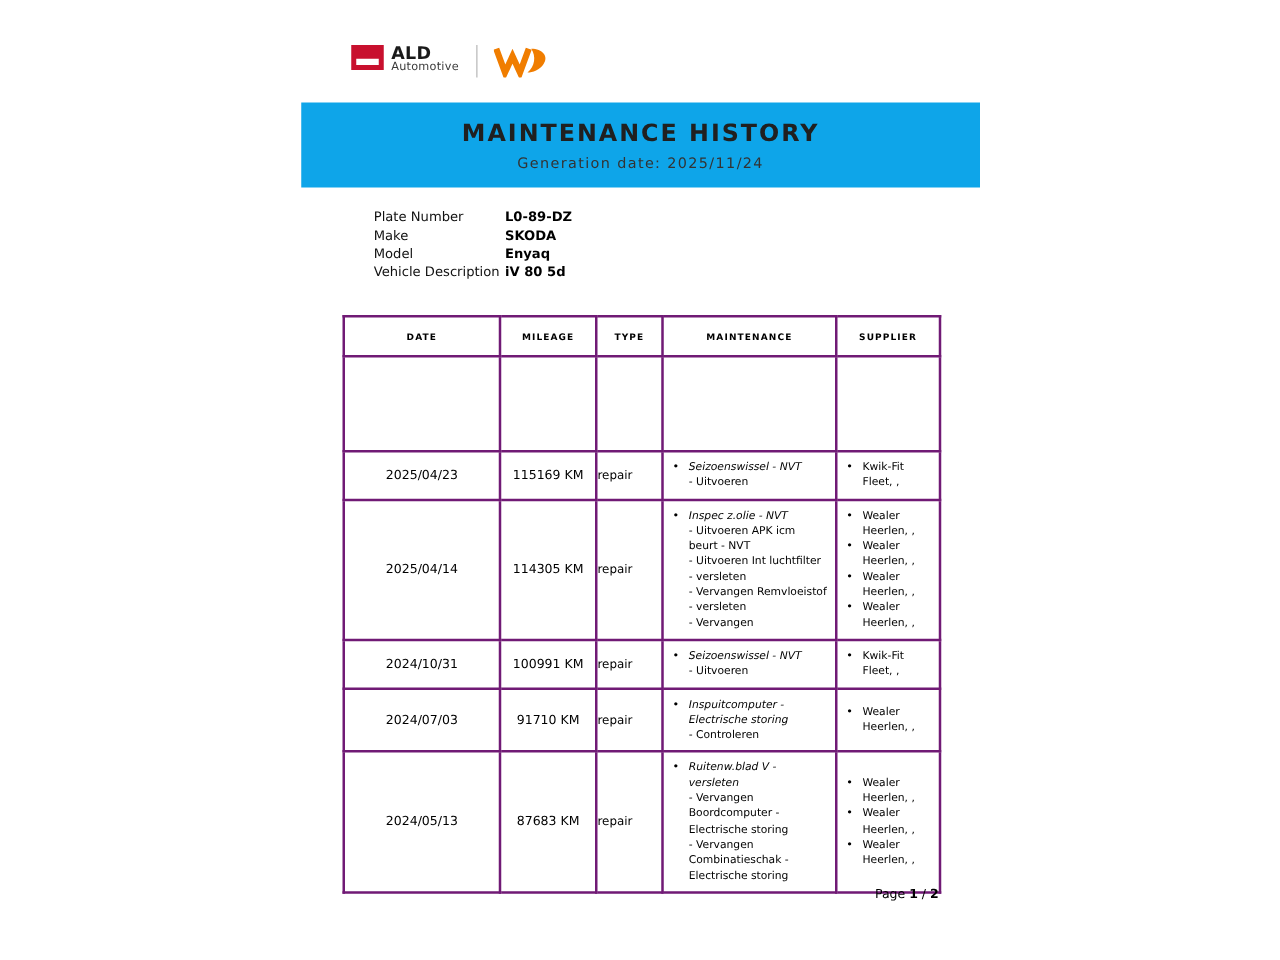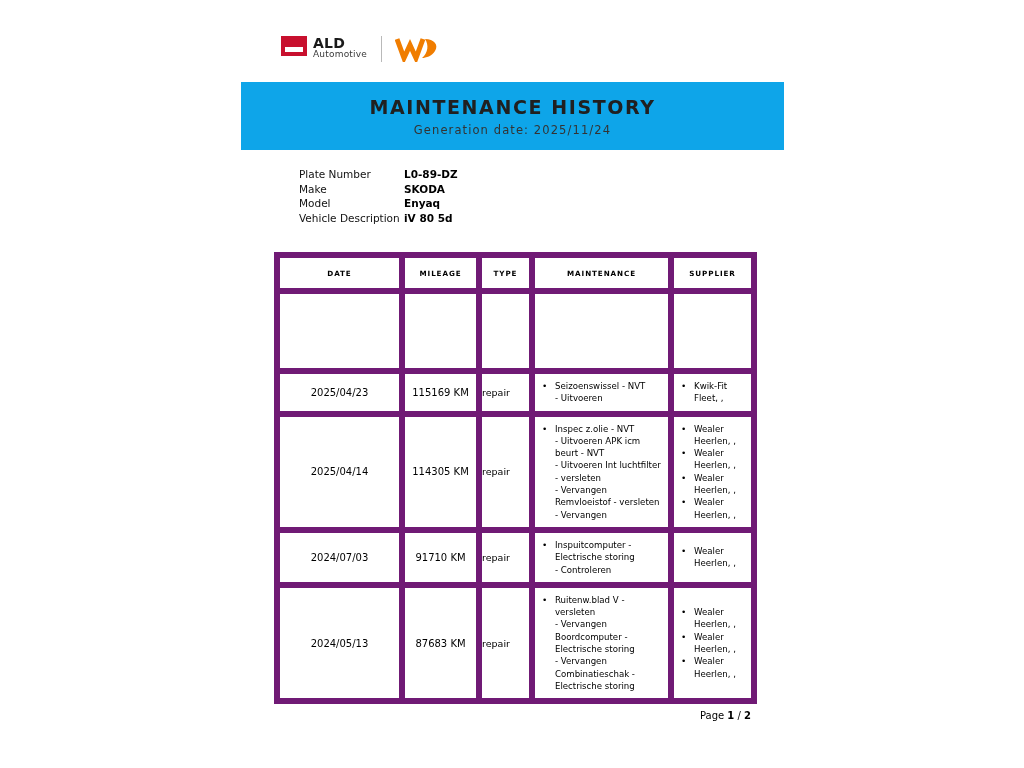--- a/index.html
+++ b/index.html
@@ -114,21 +114,21 @@
   .history-table {
     position: absolute;
     left: 274px;
     top: 252px;
     width: 477px;
     border-collapse: collapse;
     table-layout: fixed;
   }
   .history-table th,
   .history-table td {
-    border: 6px solid #701a75;
+    border: 2px solid #701a75;
     vertical-align: middle;
     padding: 0;
   }
   .history-table th {
     height: 30px;
     font-size: 7.2px;
     font-weight: bold;
     letter-spacing: 0.9px;
     text-align: center;
     color: #000000;
@@ -175,20 +175,21 @@
     left: 3px;
     top: 0;
     font-size: 9px;
   }
   ul.bullets li .sub {
     display: block;
     padding-left: 0;
   }
   .desc-head {
     display: block;
+    font-style: italic;
   }
   
   .footer {
     position: absolute;
     right: 273px;
     top: 710px;
     font-size: 10px;
     color: #000000;
   }
   .footer b { font-weight: bold; }
@@ -296,20 +297,38 @@
           <td class="c-supplier">
             <ul class="bullets">
               <li>Wealer Heerlen, ,</li>
               <li>Wealer Heerlen, ,</li>
               <li>Wealer Heerlen, ,</li>
               <li>Wealer Heerlen, ,</li>
             </ul>
           </td>
         </tr>
         <tr>
+          <td class="c-date">2024/10/31</td>
+          <td class="c-mileage">100991 KM</td>
+          <td class="c-type">repair</td>
+          <td class="c-desc">
+            <ul class="bullets">
+              <li>
+                <span class="desc-head">Seizoenswissel   -  NVT</span>
+                <span class="sub">- Uitvoeren</span>
+              </li>
+            </ul>
+          </td>
+          <td class="c-supplier">
+            <ul class="bullets">
+              <li>Kwik-Fit Fleet, ,</li>
+            </ul>
+          </td>
+        </tr>
+        <tr>
           <td class="c-date">2024/07/03</td>
           <td class="c-mileage">91710 KM</td>
           <td class="c-type">repair</td>
           <td class="c-desc">
             <ul class="bullets">
               <li>
                 <span class="desc-head">Inspuitcomputer  -  Electrische storing</span>
                 <span class="sub">- Controleren</span>
               </li>
             </ul>

